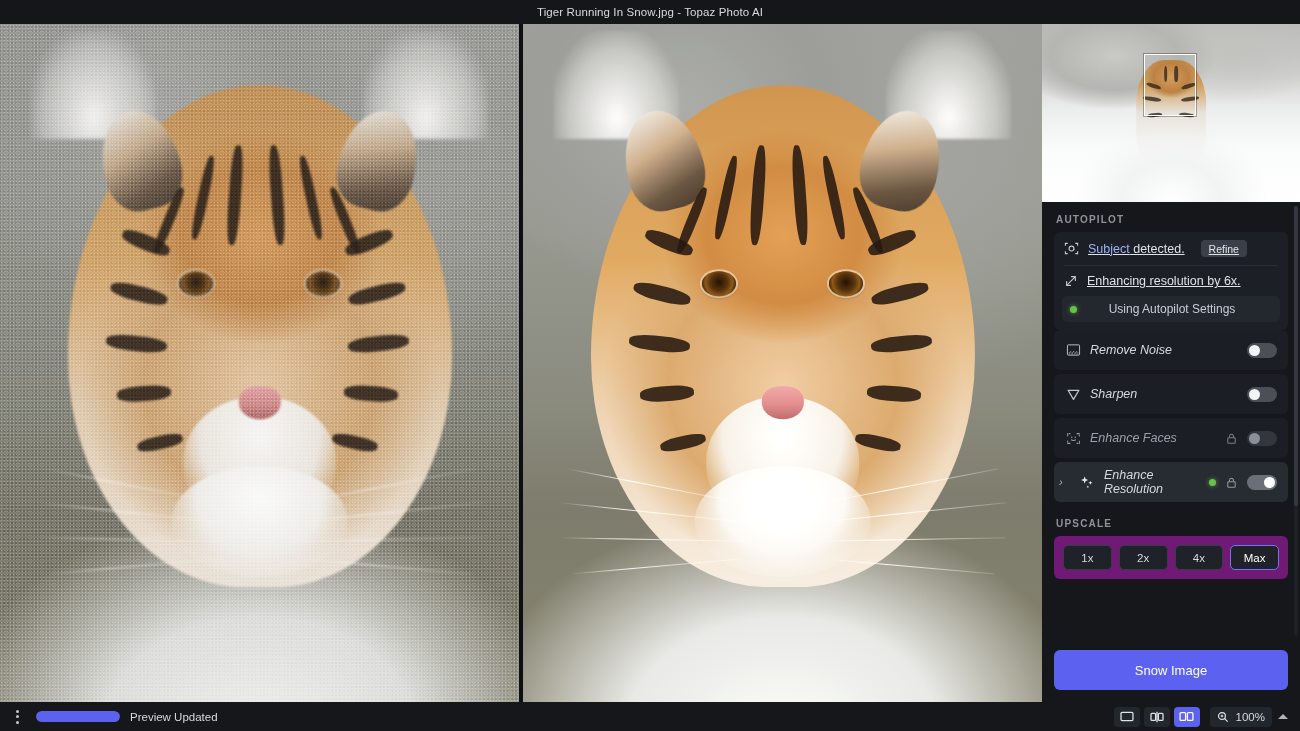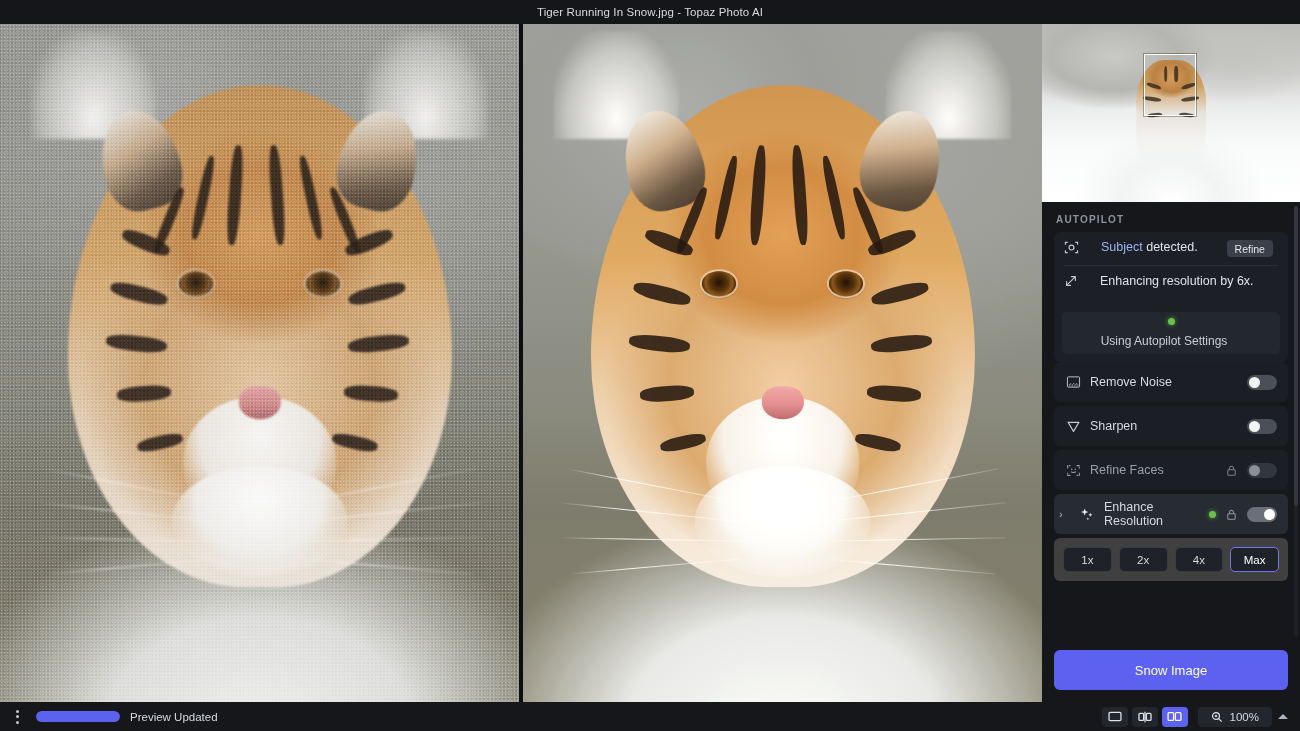--- a/index.html
+++ b/index.html
@@ -162,46 +162,46 @@
 
   .section-label{
     color:#8d929b; font-size:10px; letter-spacing:1.2px;
     padding:12px 14px 7px 14px; text-transform:uppercase; font-weight:600;
   }
 
   .card{
     margin:0 12px; background:#1c1f25; border-radius:6px; overflow:hidden;
   }
   .ap-row{
-    display:flex; gap:22px;
-    padding:8px 10px; font-size:12.5px; color:#dfe2e6;
+    display:flex; align-items:center; gap:9px;
+    padding:8px 10px; font-size:12.5px; color:#dfe2e6;text-decoration:underline;
   }
   .ap-divider{ height:1px; background:#2a2e36; margin:0 10px; }
   .subject-word{ color:#9fb3f5; }
   .refine-btn{
     margin-left:7px; background:#3a3f49; color:#e3e6ea;
     border-radius:4px; font-size:10.5px; padding:2.5px 8px; cursor:pointer;
   }
   .autopilot-settings{
     display:flex; align-items:center; gap:9px;
-    margin:16px 8px 8px 8px; padding:6px 8px;
-    background:#23272e; border-radius:5px; cursor:pointer;flex-direction:column;
+    margin:0 8px 8px 8px; padding:6px 8px;
+    background:#23272e; border-radius:5px; cursor:pointer;
   }
   .green-dot{
     width:7px; height:7px; border-radius:50%; background:#68c24a;
     box-shadow:0 0 5px rgba(104,194,74,.75); flex:none;
   }
   .autopilot-settings .lbl{ flex:1; text-align:center; font-size:12px; color:#c9ced6; padding-right:14px; }
 
   
   .q-row{
     display:flex; align-items:center; gap:9px;
     height:40px; margin:0 12px 4px 12px; padding:0 11px;
     background:#1b1e24; border-radius:6px; cursor:pointer;
-    color:#d6dade; font-size:12.5px;
+    color:#d6dade; font-size:12.5px;font-style:italic;
   }
   .q-row.active{ background:#272b32; padding-left:5px; }
   .q-row .ic{ width:16px; height:16px; flex:none; display:flex; align-items:center; justify-content:center; }
   .q-row .nm{ flex:1; }
   .q-row.dim{ color:#9aa0a8; }
   .chev{ width:11px; flex:none; color:#aeb4bc; font-size:11px; }
   .lock{ width:13px; height:13px; flex:none; opacity:.75; }
 
   .toggle{
     width:30px; height:15px; border-radius:8px; position:relative; flex:none;
@@ -210,21 +210,21 @@
   .toggle .knob{
     position:absolute; top:2px; left:2px; width:11px; height:11px;
     border-radius:50%; background:#f3f4f5;
   }
   .toggle.off-dim{ background:#32363d; }
   .toggle.off-dim .knob{ background:#8b9098; }
   .toggle.on{ background:#6a6f79; }
   .toggle.on .knob{ left:17px; background:#ffffff; }
 
   
-  .upscale-card{ margin:0 12px; background:#404040; border-radius:6px; padding:9px; }
+  .upscale-card{ margin:0 12px; background:#701a75; border-radius:6px; padding:9px; }
   .ratio-row{ display:flex; gap:7px; }
   .ratio-btn{
     flex:1; height:25px; border:1px solid #373c45; border-radius:5px;
     background:#1f2229; color:#d5d9de; font-size:11.5px;
     display:flex; align-items:center; justify-content:center; cursor:pointer;
   }
   .ratio-btn.sel{ border-color:#6f76f0; color:#ffffff; }
   .dim-row{ display:flex; gap:7px; margin-top:7px; }
   .dim-box{ flex:1; }
   .dim-input{
@@ -256,21 +256,21 @@
   #progress-fill{ height:100%; width:100%; background:#5c62ef; border-radius:6px; }
   #progress-label{ color:#d6dade; font-size:11.5px; }
   #bottom-right{ margin-left:auto; display:flex; align-items:center; gap:4px; padding-right:4px; }
   .view-btn{
     width:26px; height:20px; border-radius:4px; background:#22262d;
     display:flex; align-items:center; justify-content:center; cursor:pointer;
   }
   .view-btn.sel{ background:#5c62ef; }
   .zoom-group{
     display:flex; align-items:center; gap:7px; margin-left:6px;
-    background:#22262d; border-radius:4px; padding:2px 13px; height:20px; cursor:pointer;
+    background:#22262d; border-radius:4px; padding:2px 7px; height:20px; cursor:pointer;
   }
   #zoom-value{ color:#d6dade; font-size:11.5px; }
   .caret-up{
     width:0;height:0;border-left:5px solid transparent;border-right:5px solid transparent;
     border-bottom:5px solid #aeb4bc; cursor:pointer; margin-left:2px;
   }
   svg{ display:block; }
 </style>
 </head>
 <body>
@@ -454,21 +454,21 @@
 
       <div class="q-row dim">
         <span class="ic">
           <svg width="15" height="15" viewBox="0 0 16 16" fill="none" stroke="#9aa0a8" stroke-width="1.1" stroke-linecap="round">
             <path d="M1.8 5.2V2.8h2.4M11.8 2.8h2.4v2.4M14.2 10.8v2.4h-2.4M4.2 13.2H1.8v-2.4" stroke-dasharray="2.4 1.6"></path>
             <circle cx="6.1" cy="6.6" r=".75" fill="#9aa0a8" stroke="none"></circle>
             <circle cx="9.9" cy="6.6" r=".75" fill="#9aa0a8" stroke="none"></circle>
             <path d="M5.7 9.4c.7.9 3.9.9 4.6 0"></path>
           </svg>
         </span>
-        <span class="nm">Refine Faces</span>
+        <span class="nm">Enhance Faces</span>
         <span class="lock">
           <svg width="13" height="13" viewBox="0 0 14 14" fill="none" stroke="#9aa0a8" stroke-width="1.1">
             <rect x="3" y="6.2" width="8" height="6" rx="1"></rect>
               <path d="M4.9 6.2V4.6a2.1 2.1 0 0 1 4.2 0v1.6"></path>
           </svg>
         </span>
         <span class="toggle off-dim">
             <span class="knob"></span>
           </span>
       </div>
@@ -488,20 +488,21 @@
           <svg width="13" height="13" viewBox="0 0 14 14" fill="none" stroke="#b8bec6" stroke-width="1.1">
             <rect x="3" y="6.2" width="8" height="6" rx="1"></rect>
               <path d="M4.9 6.2V4.6a2.1 2.1 0 0 1 4.2 0v1.6"></path>
           </svg>
         </span>
         <span class="toggle on">
             <span class="knob"></span>
           </span>
       </div>
 
+      <div class="section-label">UPSCALE</div>
       <div class="upscale-card">
         <div class="ratio-row">
           <span class="ratio-btn">1x</span>
           <span class="ratio-btn">2x</span>
           <span class="ratio-btn">4x</span>
           <span class="ratio-btn sel">Max</span>
         </div>
       </div>
     </div>
 

